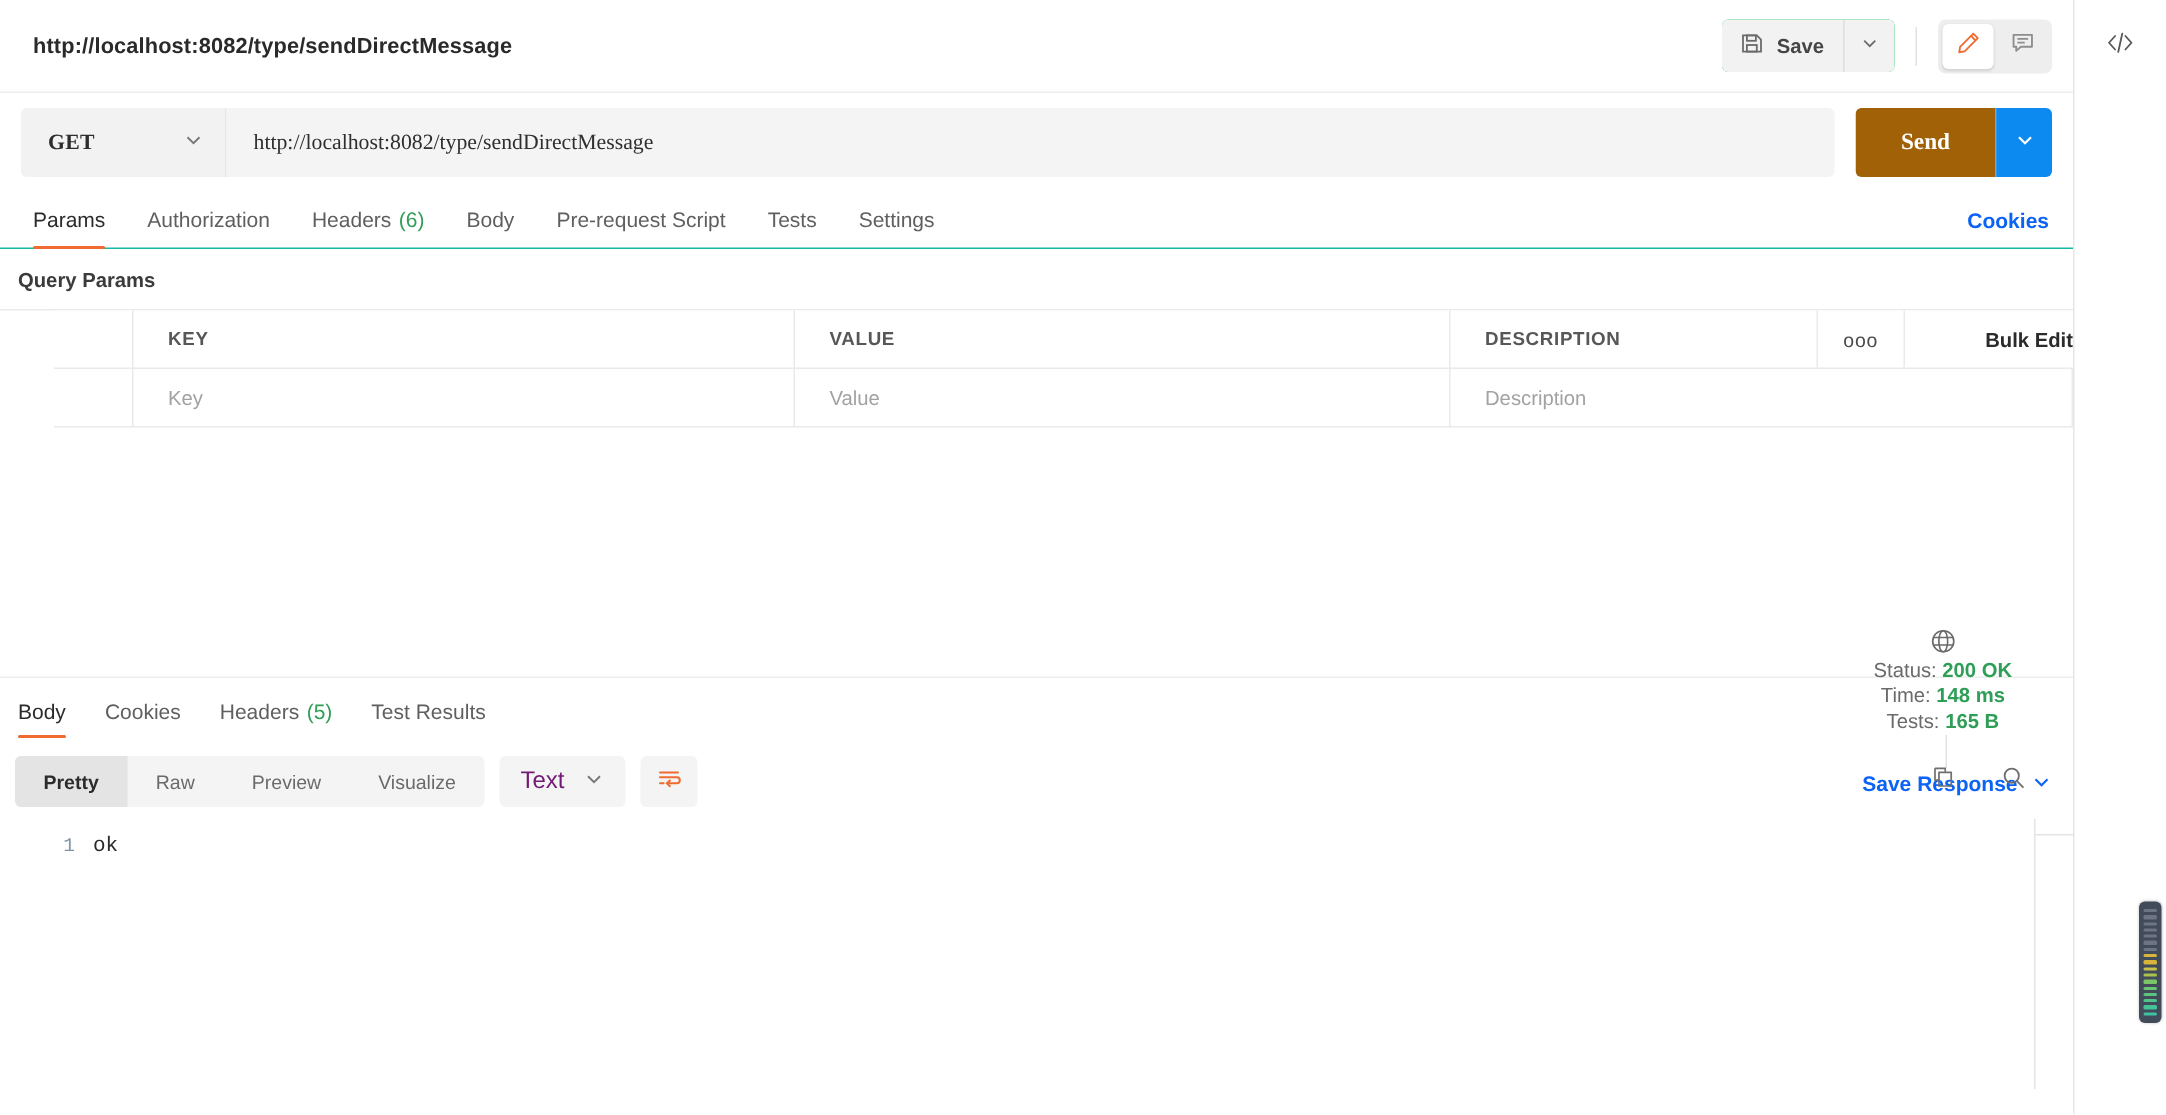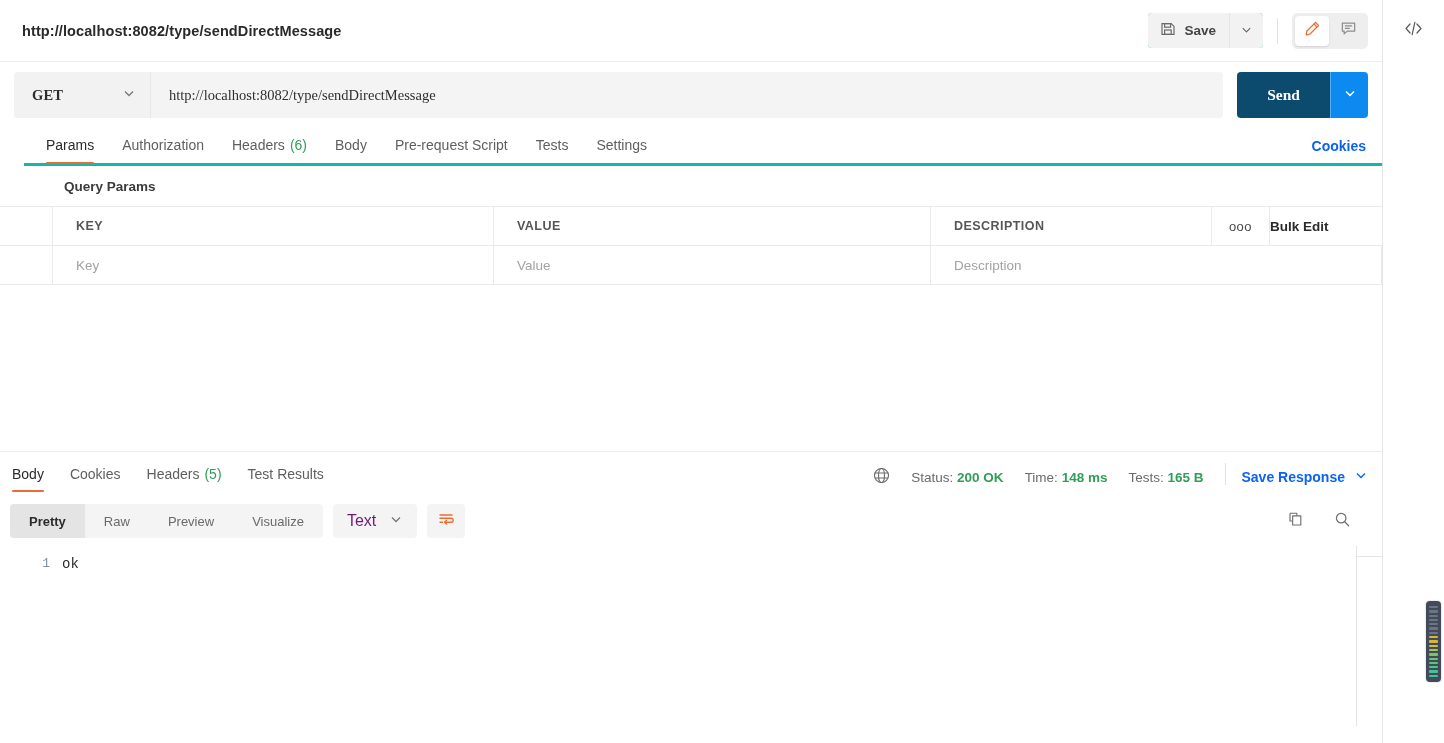--- a/index.html
+++ b/index.html
@@ -49,84 +49,84 @@
   }
   .method-label { font-size: 14.5px; font-weight: 700; color: #2d2d2d; letter-spacing: .2px; }
   .url-box {
     flex: 1; height: 46px; background: #f4f4f4; border-radius: 0 4px 4px 0;
     display: flex; align-items: center; padding: 0 14px 0 18px; cursor: text;
     border-left: 1px solid #e7e7e7;
   }
   .url-text { font-size: 14.5px; color: #2f2f2f; }
   .send-group { display: flex; align-items: stretch; margin-left: 14px; border-radius: 4px; overflow: hidden; }
   .send-btn {
-    background: #0c4a6e; color: #fff; font-size: 15.5px; font-weight: 700;
+    background: #a16207; color: #fff; font-size: 15.5px; font-weight: 700;
     padding: 0 30px; height: 46px; display: flex; align-items: center; cursor: pointer;
   }
   .send-caret {
     background: #0c8af0; width: 38px; height: 46px; cursor: pointer;
     display: flex; align-items: center; justify-content: center;
     border-left: 1px solid rgba(255,255,255,.30);
   }
 
   
   .reqtabs {
     height: 38px; display: flex; align-items: stretch;
-    border-bottom: 3px solid #14b8a6; padding: 0 14px 0 22px; position: relative; margin-left: 24px;
+    border-bottom: 1px solid #14b8a6; padding: 0 14px 0 22px; position: relative;
   }
   .tab {
     display: flex; align-items: center; font-size: 14px; color: #5f5f5f;
     margin-right: 28px; cursor: pointer; position: relative; padding-bottom: 2px;
   }
   .tab.active { color: #2b2b2b; }
   .tab.active::after {
     content: ""; position: absolute; left: 0; right: 0; bottom: -1px;
     height: 2px; background: #ef6b32; border-radius: 1px;
   }
   .tab .count { color: #2f9e57; margin-left: 5px; }
   .cookies-link {
     margin-left: auto; display: flex; align-items: center;
     font-size: 14px; color: #0b62f5; font-weight: 600; cursor: pointer; padding-right: 2px;
   }
 
   
-  .qp-title { height: 40px; display: flex; align-items: center; padding-left: 36px; font-size: 13.5px; font-weight: 700; color: #3b3b3b; margin-left: 28px; }
+  .qp-title { height: 40px; display: flex; align-items: center; padding-left: 12px; font-size: 13.5px; font-weight: 700; color: #3b3b3b; }
   .ptable { width: 100%; border-top: 1px solid #eaeaea; }
-  .prow { display: flex; border-bottom: 1px solid #eaeaea; height: 39px; align-items: stretch; }
+  .prow { display: flex; border-bottom: 1px solid #eaeaea; height: 39px; align-items: stretch; margin-left: 36px; }
   .prow.head { background: #ffffff; }
   .pcell {
     display: flex; align-items: center; padding: 0 0 0 23px;
     border-right: 1px solid #eaeaea; font-size: 13px;
   }
   .c-check { width: 53px; padding: 0; }
   .c-key { width: 441px; }
   .c-val { width: 437px; }
   .c-desc { flex: 1; }
   .c-dots { width: 58px; justify-content: center; padding: 0; }
-  .c-bulk { width: 112px; justify-content: flex-start; padding: 0; border-right: none; }
+  .c-bulk { width: 112px; justify-content: flex-end; padding: 0; border-right: none; }
   .hdr-text { font-size: 12.5px; font-weight: 700; color: #575757; letter-spacing: .45px; }
   .ph-text { font-size: 13.5px; color: #a2a2a2; }
   .bulk-text { font-size: 13.5px; font-weight: 700; color: #2b2b2b; cursor: pointer; }
   .dots { font-size: 13px; color: #4a4a4a; letter-spacing: .5px; cursor: pointer; }
   .blank-area { height: 166px; }
 
   
   .resp { border-top: 1px solid #ededed; }
   .resptabs { height: 44px; display: flex; align-items: center; padding: 0 14px 0 12px; }
   .rtab {
     display: flex; align-items: center; font-size: 14px; color: #5f5f5f;
     margin-right: 26px; cursor: pointer; position: relative; height: 100%;
   }
   .rtab.active { color: #2b2b2b; }
   .rtab.active::after {
     content: ""; position: absolute; left: 0; right: 0; bottom: 4px;
     height: 2px; background: #ef6b32; border-radius: 1px;
   }
   .rtab .count { color: #2f9e57; margin-left: 5px; }
-  .meta { margin-left: auto; display: flex; align-items: flex-end; gap: 2px; }
+  .meta { margin-left: auto; display: flex; align-items: center; gap: 2px; flex-direction: column; }
   .globe { margin-right: 18px; display: flex; align-items: center; }
   .meta-item { font-size: 13.5px; color: #6a6a6a; margin-right: 19px; white-space: nowrap; }
   .meta-item b { color: #2f9e57; font-weight: 600; }
   .meta-sep { width: 1px; height: 22px; background: #e2e2e2; margin: 0 14px 0 0; }
   .save-resp { font-size: 14px; color: #0b62f5; font-weight: 700; cursor: pointer; display: flex; align-items: center; gap: 9px; }
 
   
   .btoolbar { height: 50px; display: flex; align-items: center; padding: 0 14px 0 10px; }
   .seg { display: flex; background: #f4f4f4; border-radius: 4px; overflow: hidden; }
   .seg-btn { padding: 0 19px; height: 34px; display: flex; align-items: center; font-size: 13px; color: #6a6a6a; cursor: pointer; }

